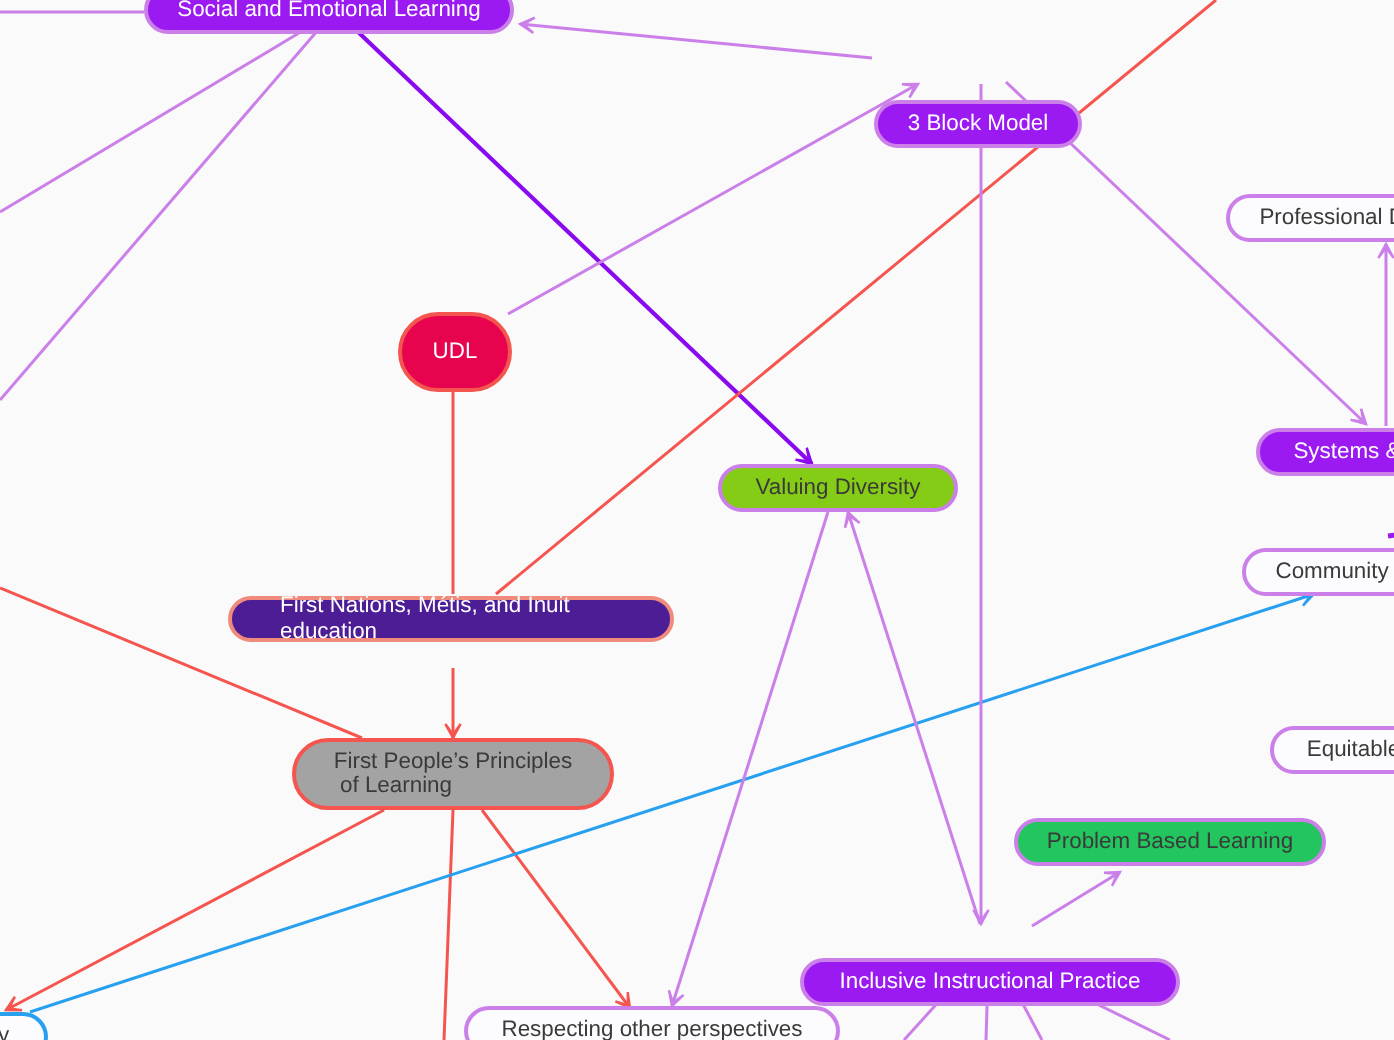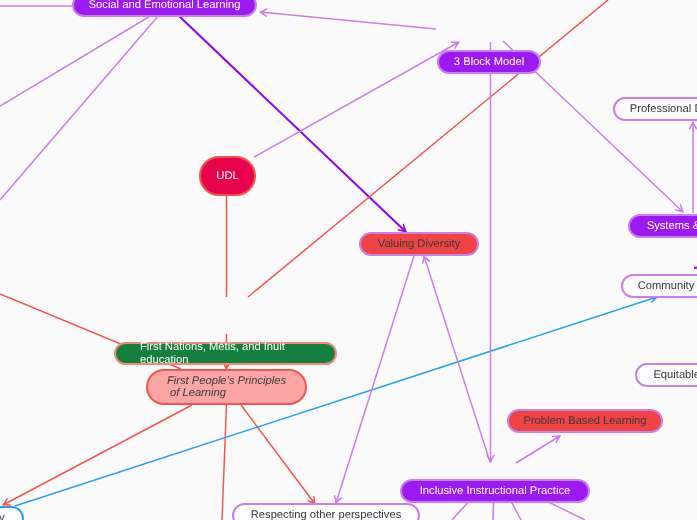--- a/index.html
+++ b/index.html
@@ -53,25 +53,25 @@
       <polyline points="504,488 521,520" fill="none" stroke="#cb7fe8" stroke-width="1.5" stroke-linecap="butt"></polyline>
       <polyline points="520,488 585,520" fill="none" stroke="#cb7fe8" stroke-width="1.5" stroke-linecap="butt"></polyline>
       <polyline points="694,268 710,266" fill="none" stroke="#9b1af2" stroke-width="2.4" stroke-linecap="butt"></polyline>
     </svg>
   <div id="nodes">
       <div class="node filled" style="left: 72px; top: -7.5px; width: 185px; height: 24px; background: rgb(155, 26, 242); color: rgb(255, 255, 255); border: 2px solid rgb(203, 127, 232);">Social and Emotional Learning</div>
       <div class="node filled" style="left: 437px; top: 18px; width: 104px; height: 24px; background: rgb(155, 26, 242); color: rgb(255, 255, 255); border: 2px solid rgb(203, 127, 232); margin-top: 32px;">3 Block Model</div>
       <div class="node outline" style="left: 612.5px; top: 96.8px; width: 164px; height: 24px; background: rgb(252, 251, 253); color: rgb(58, 58, 58); border: 2px solid rgb(203, 127, 232);">Professional Development</div>
       <div class="node filled" style="left: 199px; top: 156px; width: 57px; height: 40px; background: rgb(232, 3, 79); color: rgb(255, 255, 255); border: 2px solid rgb(244, 86, 79);">UDL</div>
       <div class="node filled" style="left: 628px; top: 214px; width: 145px; height: 24px; background: rgb(155, 26, 242); color: rgb(255, 255, 255); border: 2px solid rgb(203, 127, 232);">Systems &amp; Structures</div>
-      <div class="node outline" style="left: 359px; top: 232px; width: 120px; height: 24px; background: #ef4444; color: rgb(58, 58, 58); border: 2px solid rgb(203, 127, 232);">Valuing Diversity</div>
+      <div class="node outline" style="left: 359px; top: 232px; width: 120px; height: 24px; background: #84cc16; color: rgb(58, 58, 58); border: 2px solid rgb(203, 127, 232);">Valuing Diversity</div>
       <div class="node outline" style="left: 620.5px; top: 273.5px; width: 156px; height: 24px; background: rgb(252, 251, 253); color: rgb(58, 58, 58); border: 2px solid rgb(203, 127, 232);">Community Partnerships</div>
-      <div class="node filled" style="left: 114px; top: 298px; width: 223px; height: 23px; background: #15803d; color: rgb(255, 255, 255); border: 2px solid rgb(240, 138, 124); text-align: left; justify-content: flex-start; padding-left: 24px; margin-top: 44px;">First Nations, Métis, and Inuit
+      <div class="node filled" style="left: 114px; top: 298px; width: 223px; height: 23px; background: #4c1d95; color: rgb(255, 255, 255); border: 2px solid rgb(240, 138, 124); text-align: left; justify-content: flex-start; padding-left: 24px;">First Nations, Métis, and Inuit
 education</div>
       <div class="node outline" style="left: 635px; top: 363.4px; width: 122px; height: 24px; background: rgb(252, 251, 253); color: rgb(58, 58, 58); border: 2px solid rgb(203, 127, 232);">Equitable Access</div>
-      <div class="node outline" style="left: 146px; top: 369px; width: 161px; height: 36px; background: #fca5a5; color: rgb(58, 58, 58); border: 2px solid rgb(244, 86, 79); text-align: left; font-style: italic;">First People’s Principles
+      <div class="node outline" style="left: 146px; top: 369px; width: 161px; height: 36px; background: #a3a3a3; color: rgb(58, 58, 58); border: 2px solid rgb(244, 86, 79); text-align: left;">First People’s Principles
  of Learning</div>
-      <div class="node outline" style="left: 507px; top: 409px; width: 156px; height: 24px; background: #ef4444; color: rgb(58, 58, 58); border: 2px solid rgb(203, 127, 232);">Problem Based Learning</div>
+      <div class="node outline" style="left: 507px; top: 409px; width: 156px; height: 24px; background: #22c55e; color: rgb(58, 58, 58); border: 2px solid rgb(203, 127, 232);">Problem Based Learning</div>
       <div class="node filled" style="left: 400px; top: 479px; width: 190px; height: 24px; background: rgb(155, 26, 242); color: rgb(255, 255, 255); border: 2px solid rgb(203, 127, 232);">Inclusive Instructional Practice</div>
       <div class="node outline" style="left: 232px; top: 503px; width: 188px; height: 25px; background: rgb(252, 251, 253); color: rgb(58, 58, 58); border: 2px solid rgb(203, 127, 232);">Respecting other perspectives</div>
       <div class="node outline" style="left: -46px; top: 506px; width: 70px; height: 25px; background: rgb(252, 251, 253); color: rgb(58, 58, 58); border: 2px solid rgb(40, 160, 240);">Equity</div>
     </div>
 </div>
 
 </body></html>

